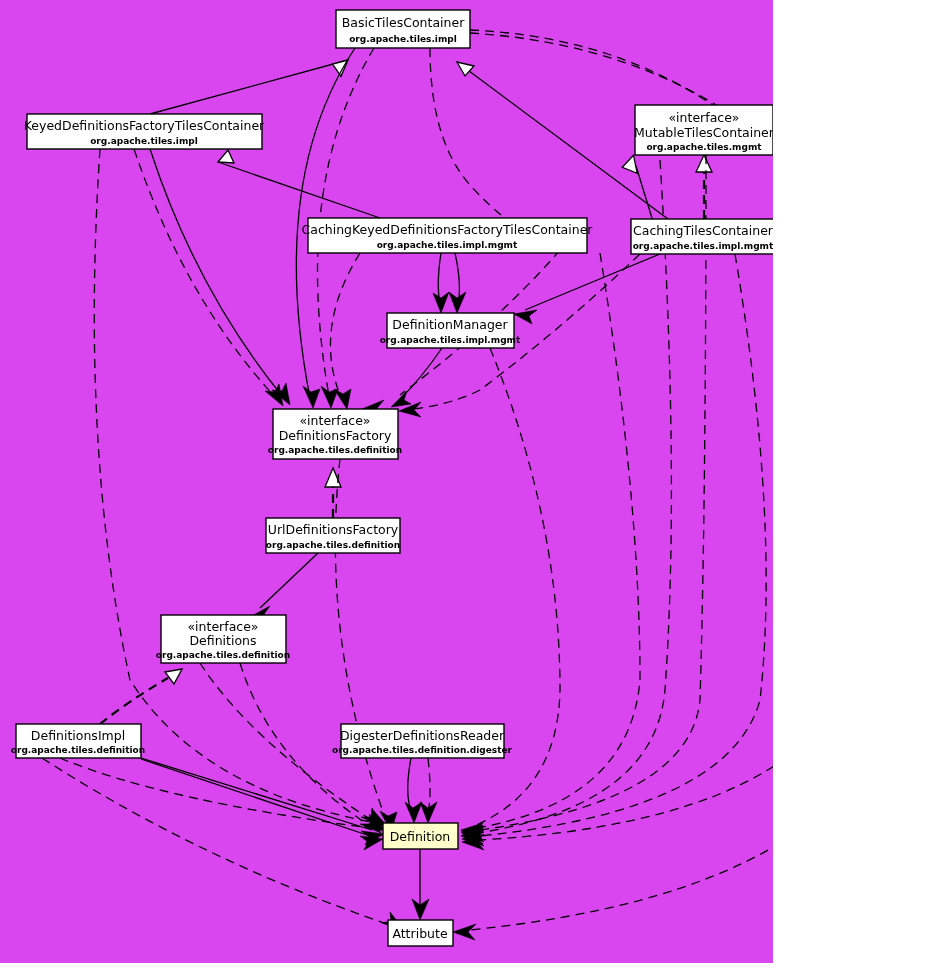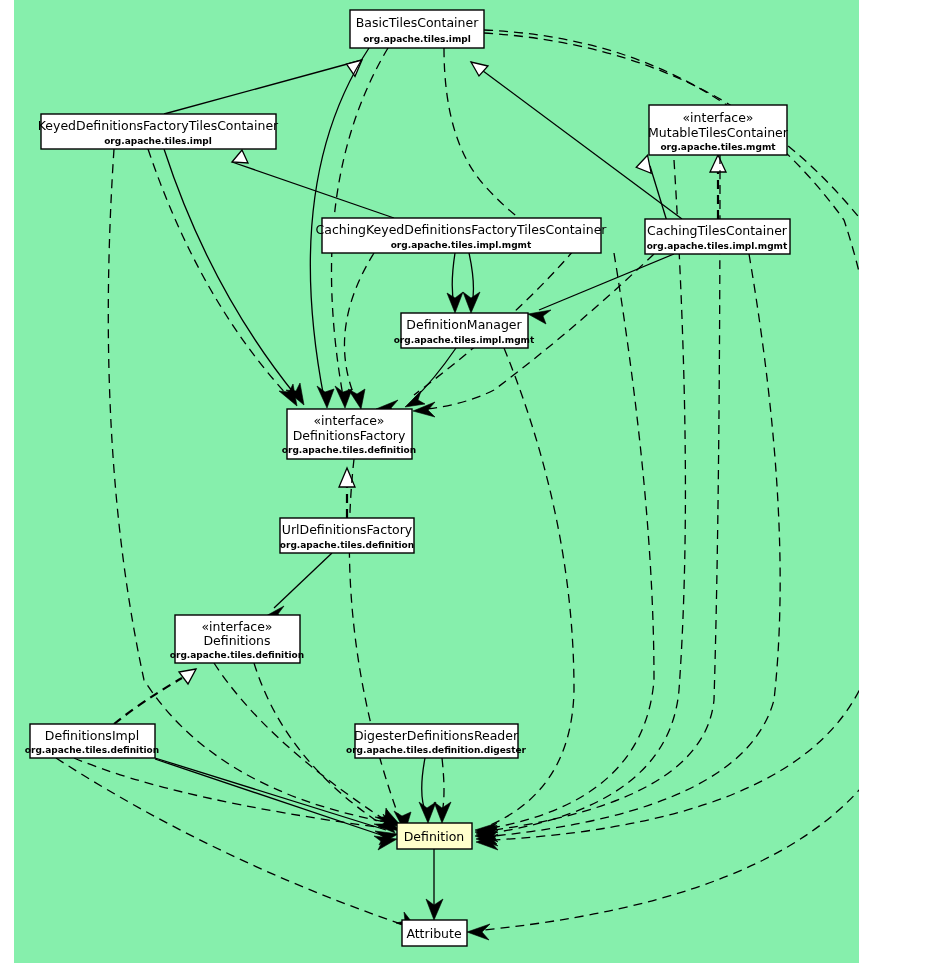--- a/index.html
+++ b/index.html
@@ -2,26 +2,25 @@
 <html><head>
 <meta charset="utf-8">
 <style>
   html, body {
     margin: 0;
     padding: 0;
     background: #ffffff;
   }
   #diagram-root {
     position: relative;
-    width: 845px;
+    width: 773px;
     height: 963px;
-    background: #86efac;
+    background: #d946ef;
     font-family: "DejaVu Sans", sans-serif;
     overflow: hidden;
-    margin-left: 14px;
   }
   svg.uml-canvas {
     position: absolute;
     top: 0;
     left: 0;
     width: 931px;
     height: 963px;
   }
   .uml-box-rect {
     fill: #ffffff;

